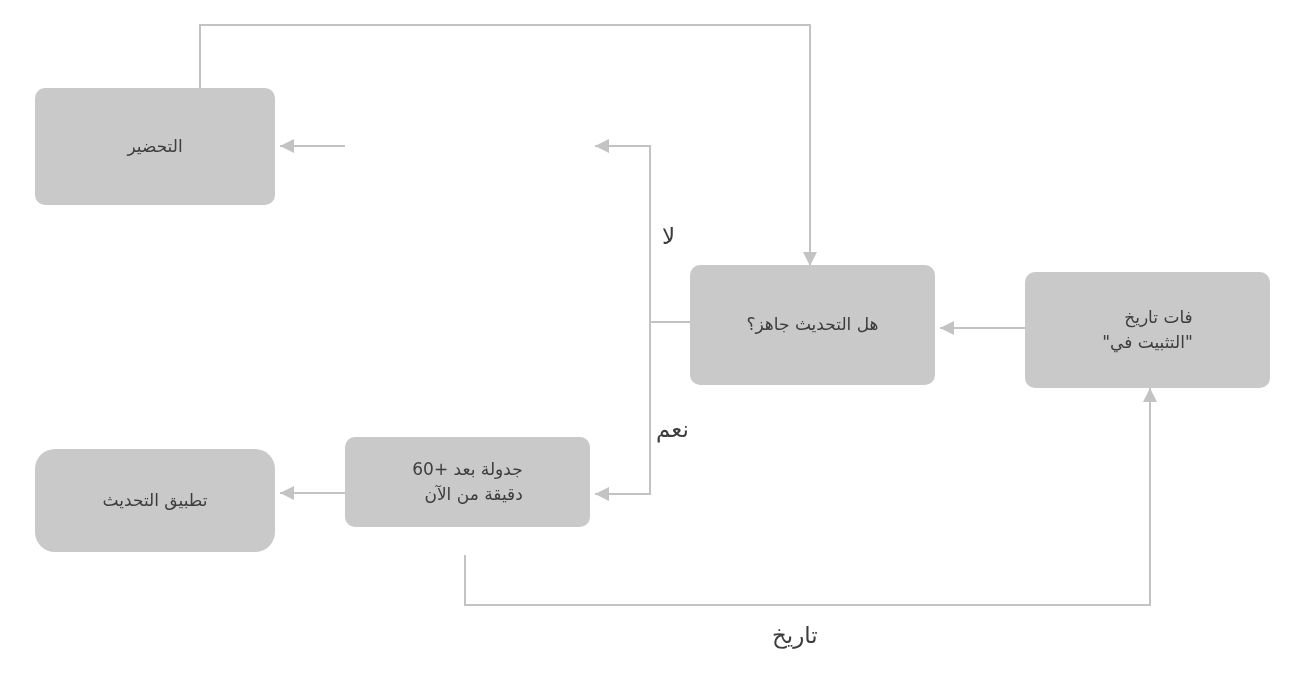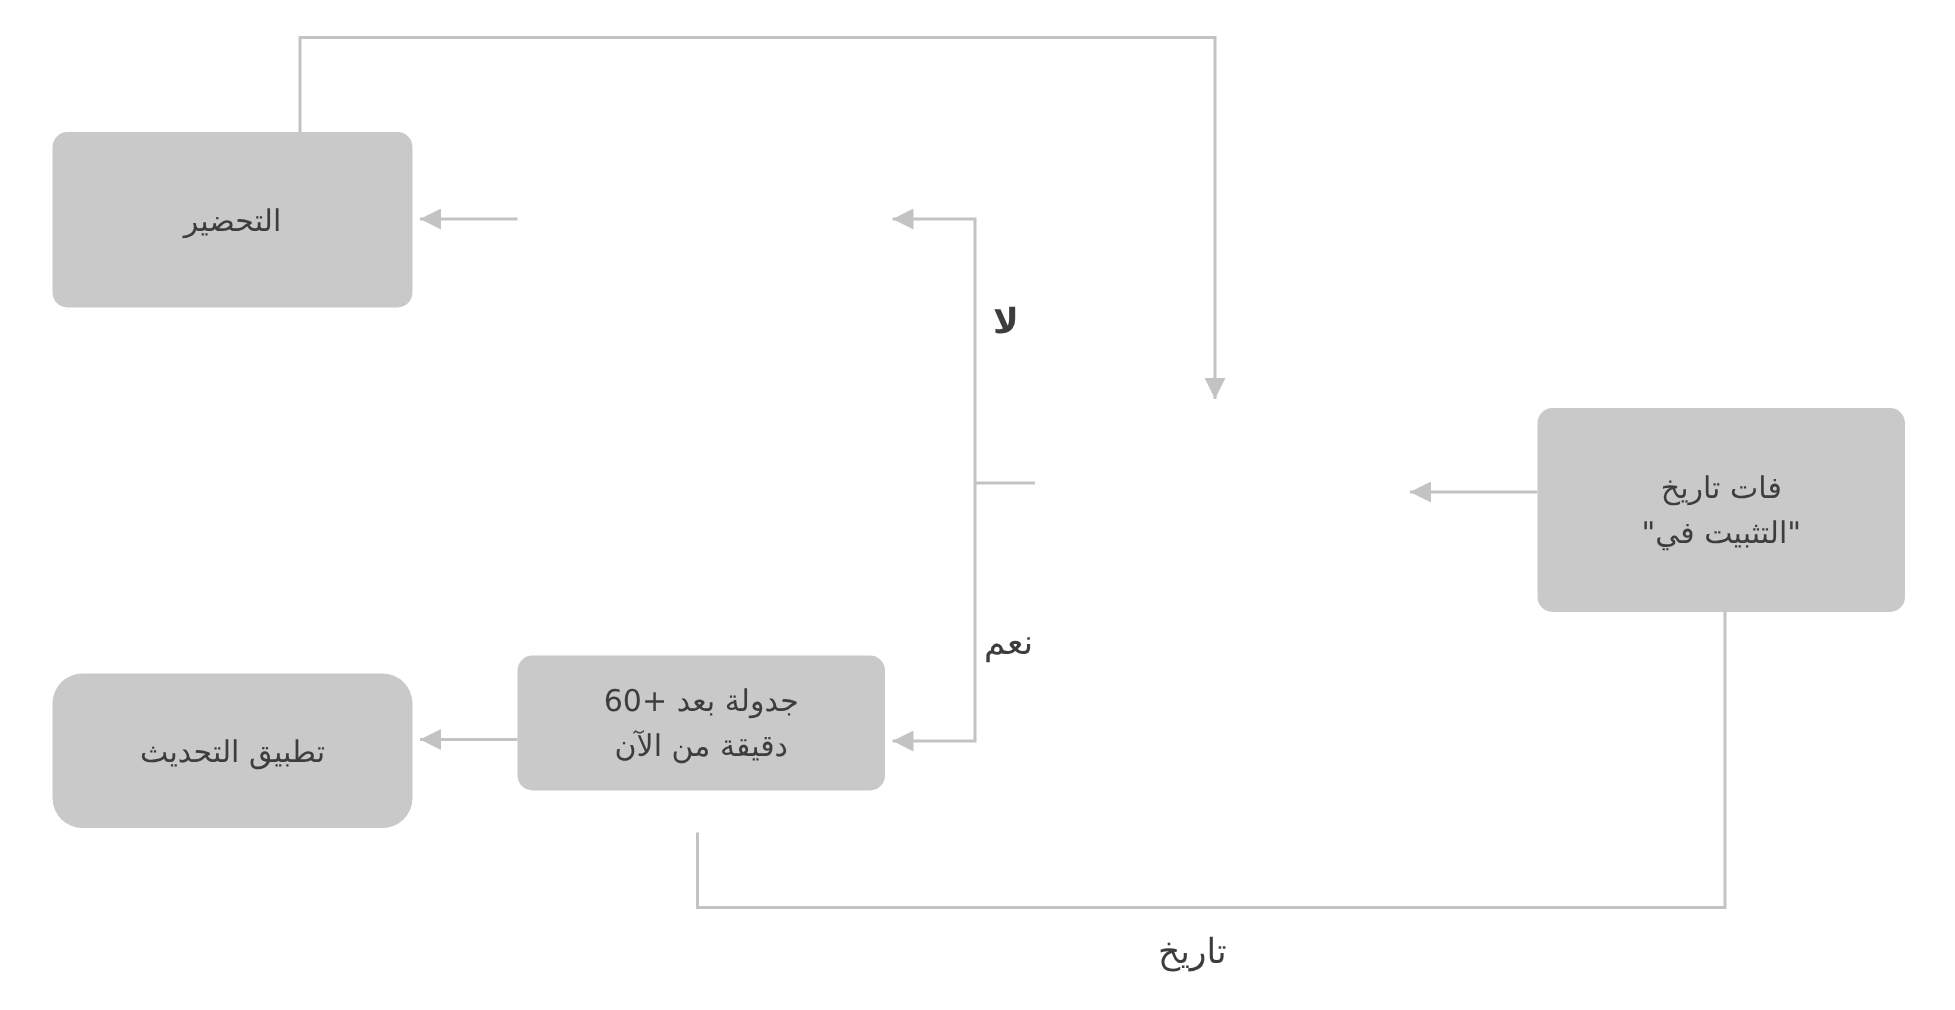--- a/index.html
+++ b/index.html
@@ -18,39 +18,38 @@
     overflow:hidden;
   }
   svg.edges{position:absolute;left:0;top:0;width:1303px;height:673px;}
   .edges path{fill:none;stroke:var(--arrow);stroke-width:2;}
   #arrowhead path{fill:var(--arrow);stroke:none;}
   .node{
     position:absolute;
     background:var(--node-fill);
     border-radius:10px;
     display:flex;align-items:center;justify-content:center;
-    text-align:center;
     color:var(--text);
-    font-size:20px;line-height:1.5;
+    font-size:17px;line-height:1.5;
     white-space:pre-line;
     direction:rtl;
   }
   .n-prepare {left:35px;  top:88px;  width:240px; height:117px;}
   .n-download{left:345px; top:88px;  width:245px; height:117px;}
   .n-ready   {left:690px; top:265px; width:245px; height:120px;}
-  .n-deadline{left:1025px;top:272px; width:245px; height:136px;}
+  .n-deadline{left:1025px;top:272px; width:245px; height:116px;}
   .n-apply   {left:35px;  top:449px; width:240px; height:103px;border-radius:20px;}
   .n-schedule{left:345px; top:437px; width:245px; height:90px;}
   .edge-label{
     position:absolute;
     color:var(--text);
     font-size:23px;line-height:1.2;
     direction:rtl;
   }
-  .l-no    {left:662px; top:202px;font-weight:bold;}
+  .l-no    {left:662px; top:223px;}
   .l-yes   {left:656px; top:416px;}
   .l-missed{left:772px; top:622px;}
 </style>
 </head>
 <body>
 
 <div class="canvas">
 
   <svg class="edges" xmlns="http://www.w3.org/2000/svg">
     <defs>
@@ -74,20 +73,23 @@
     <path d="M 1025 328 L 940 328" marker-end="url(#arrowhead)"></path>
 
     <path d="M 465 555 L 465 605 L 1150 605 L 1150 388" marker-end="url(#arrowhead)"></path>
   </svg>
 
   <div class="node n-prepare">
     <span>التحضير</span>
   </div>
 
 
+  <div class="node n-ready">
+    <span>هل التحديث جاهز؟</span>
+  </div>
 
   <div class="node n-deadline">
     <span>فات تاريخ
 "التثبيت في"</span>
   </div>
 
   <div class="node n-apply">
     <span>تطبيق التحديث</span>
   </div>
 

